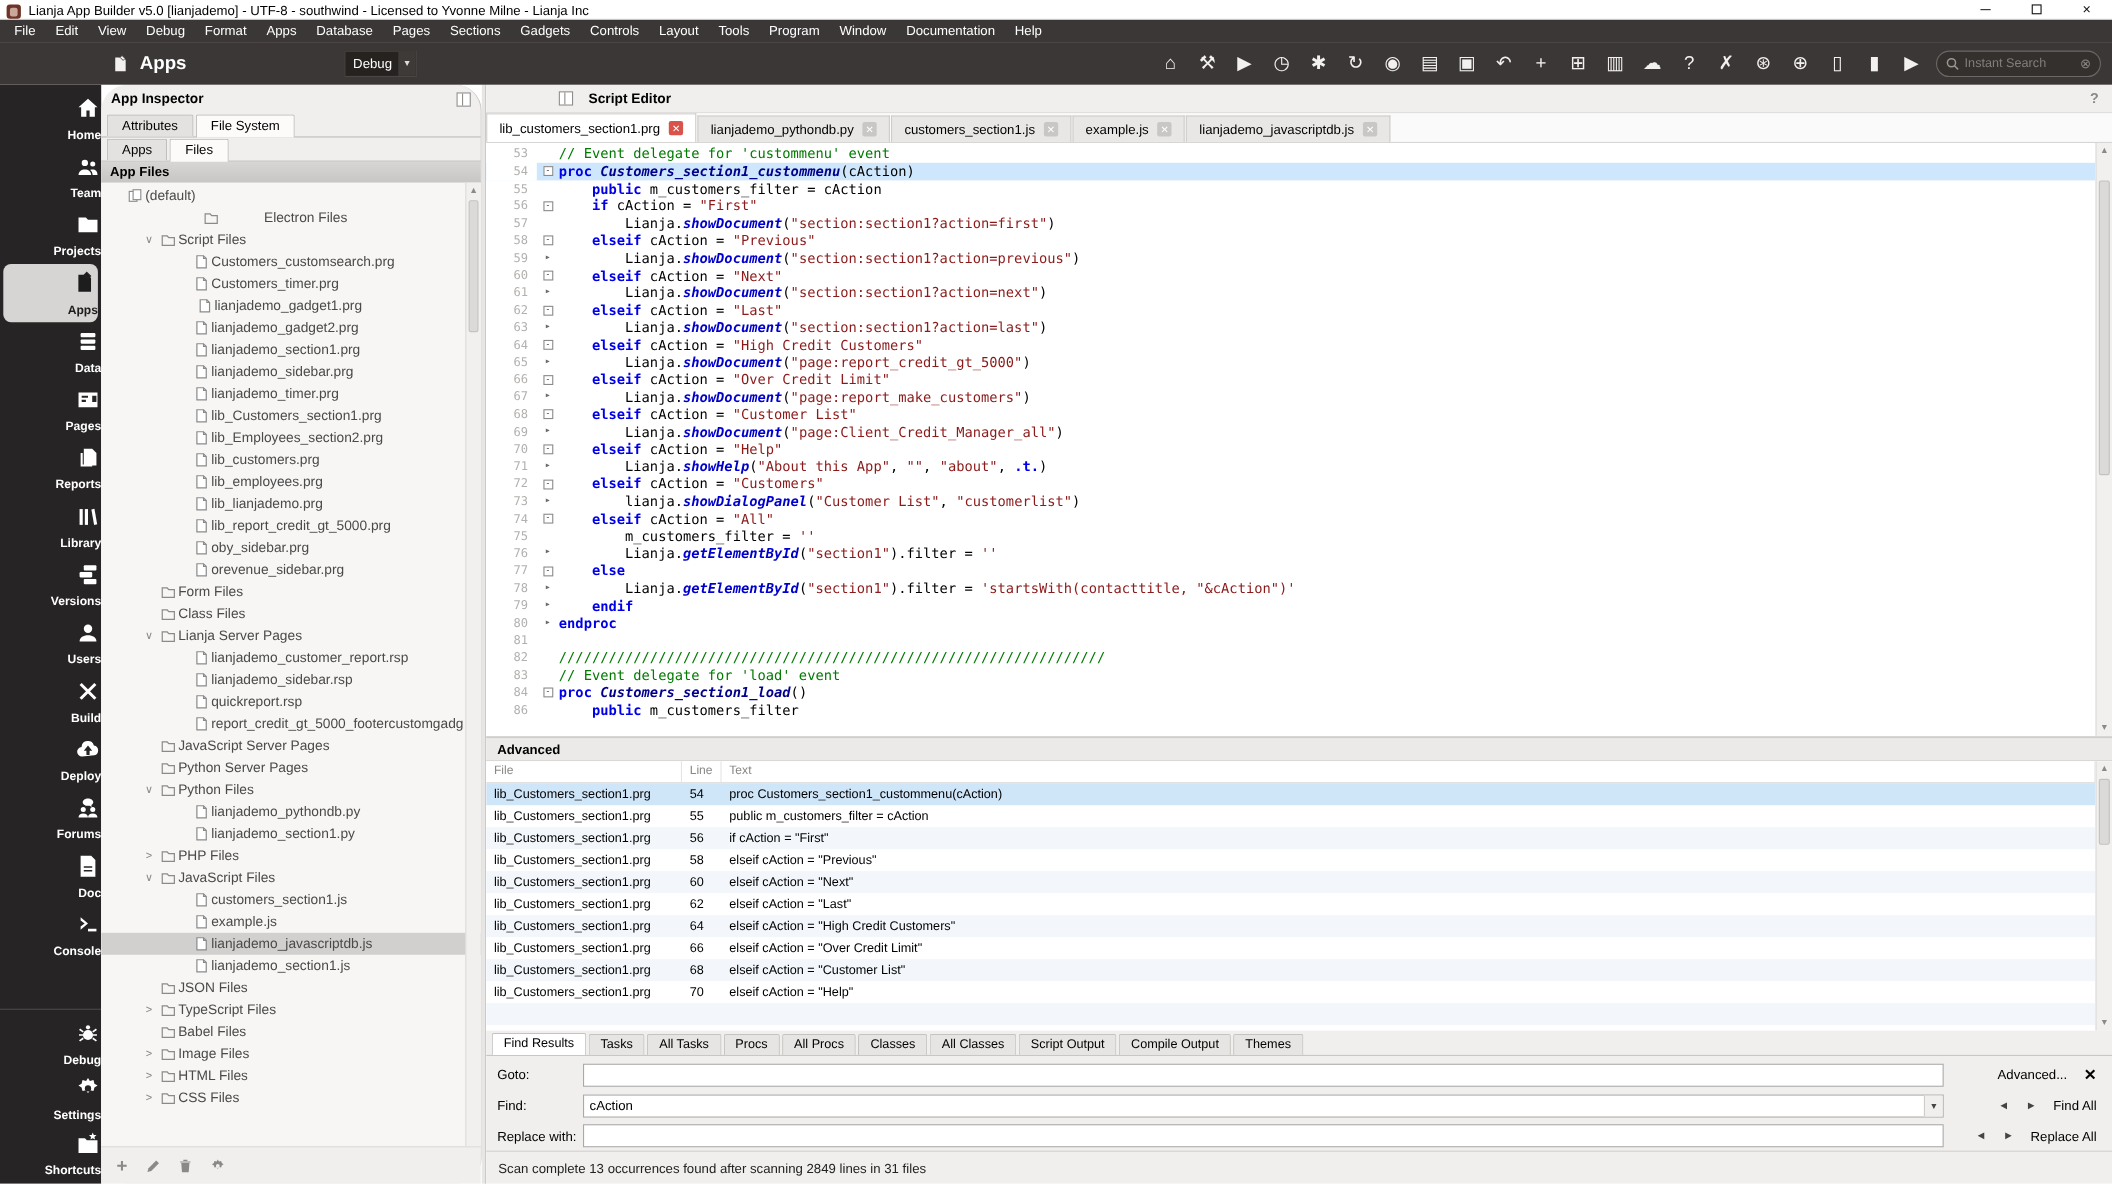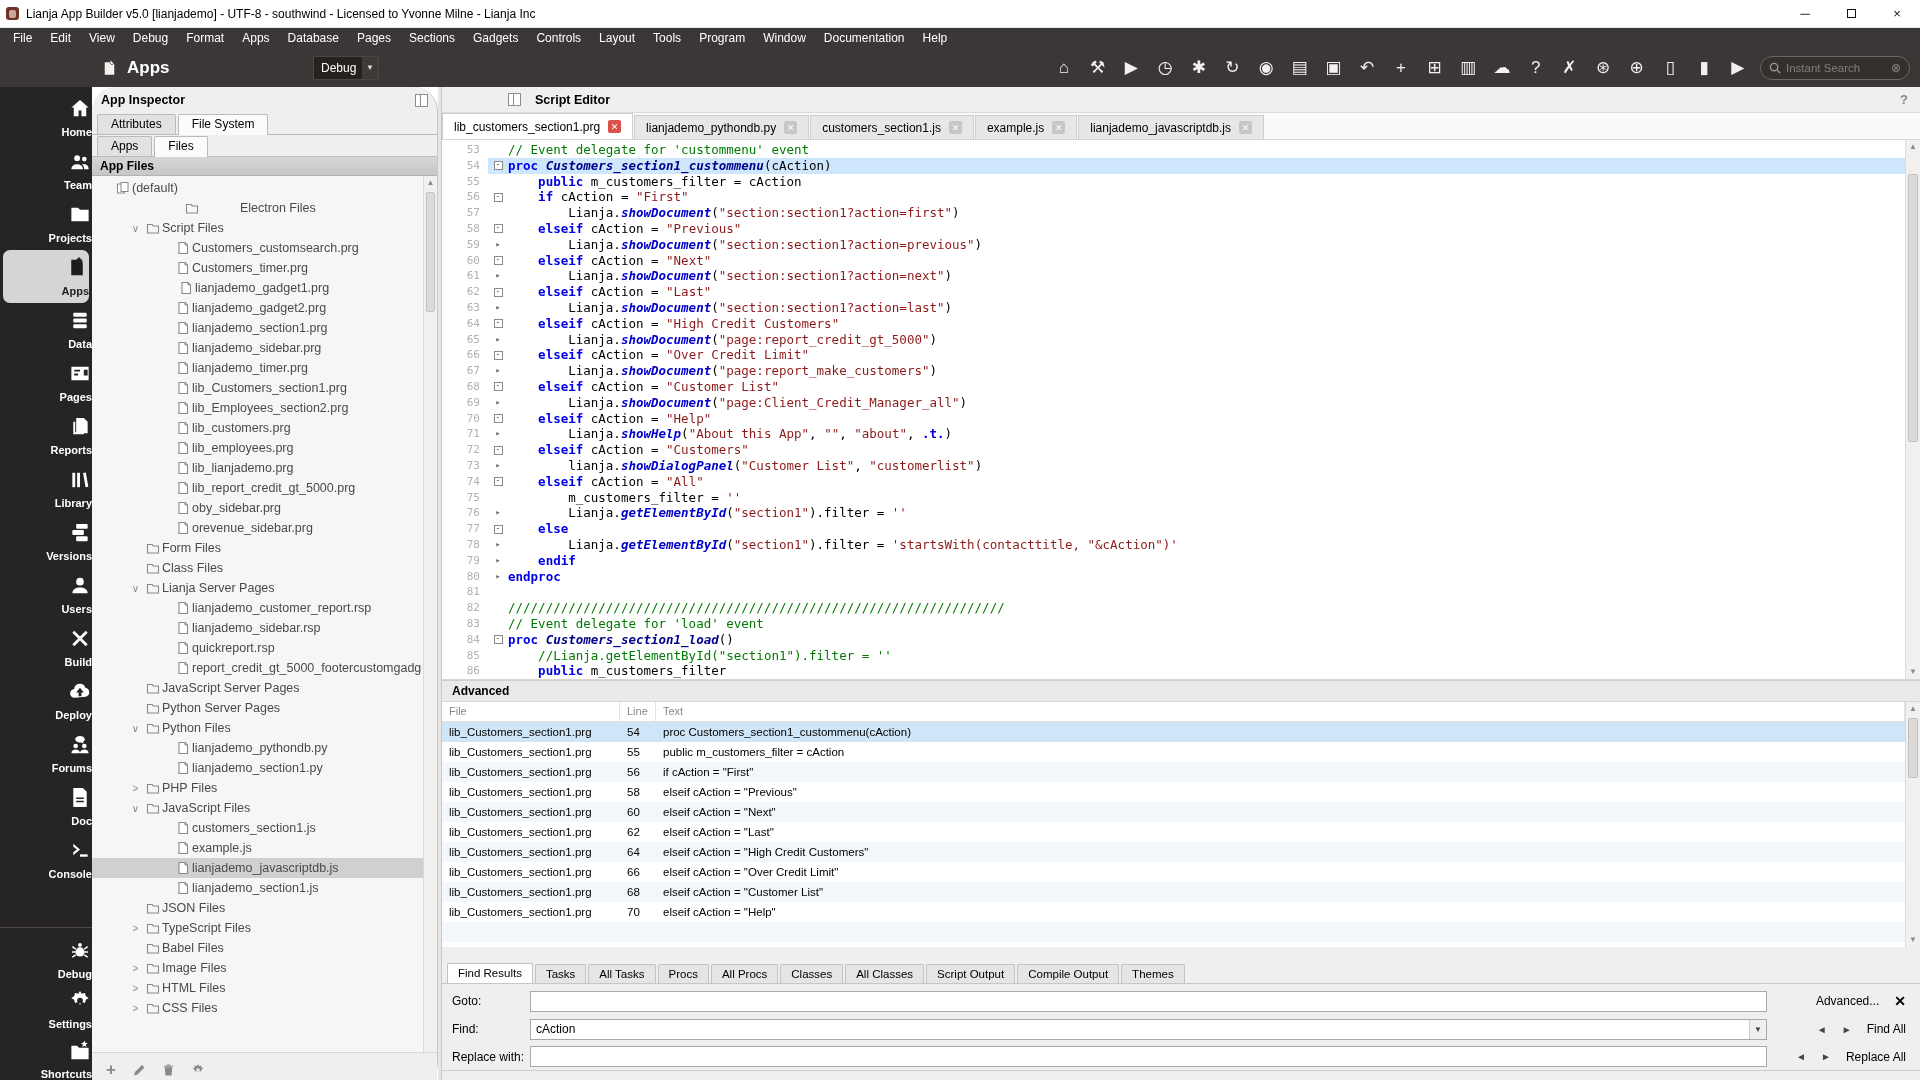--- a/index.html
+++ b/index.html
@@ -1,18 +1,18 @@
 <!DOCTYPE html>
 <html><head>
 <meta charset="utf-8">
 <style>
 *{margin:0;padding:0;box-sizing:border-box;}
 html,body{width:1920px;height:1080px;overflow:hidden;font-family:"Liberation Sans",sans-serif;background:#fff;}
 
-.titlebar{height:28px;display:flex;align-items:center;background:#fff;border-bottom:1px solid #e4e4e4;padding-left:6px;font-size:12px;color:#000;}
+.titlebar{height:18px;display:flex;align-items:flex-end;background:#fff;border-bottom:1px solid #e4e4e4;padding-left:6px;font-size:12px;color:#000;}
 .app-icon{width:13px;height:13px;background:#6e3226;border-radius:3px;margin-right:7px;position:relative;flex:none;}
 .app-icon::after{content:"";position:absolute;left:3px;right:3px;top:3px;bottom:2px;background:#caa79b;border-radius:2px;}
 .win-controls{margin-left:auto;display:flex;height:100%;}
 .wc{width:46px;display:flex;align-items:center;justify-content:center;font-size:13px;color:#111;}
 .maxbox{width:9px;height:9px;border:1px solid #111;display:inline-block;}
 
 .menubar{height:21px;background:#3b3736;display:flex;align-items:center;padding-left:4px;}
 .menu-item{color:#fff;font-size:12px;padding:0 9px;line-height:21px;white-space:nowrap;}
 
 .toolbar{height:38px;background:#3b3736;position:relative;}
@@ -100,21 +100,21 @@
 .thead{display:flex;height:20px;border-bottom:1px solid #e0dedc;color:#8a8886;align-items:stretch;font-size:11px;}
 .th{padding:3px 0 0 7px;border-right:1px solid #e6e4e2;}
 .trow{display:flex;height:20px;align-items:center;white-space:nowrap;}
 .trow:nth-child(odd){background:#f3f7fb;}
 .trow.sel{background:#cfe5f8;}
 .td{padding-left:7px;overflow:hidden;flex:none;}
 .col-file{width:178px;}
 .col-line{width:36px;}
 .col-text{flex:1;min-width:0;}
 
-.btabs{height:37px;background:#f0efed;display:flex;align-items:flex-end;padding-left:5px;border-bottom:1px solid #c9c7c5;flex:none;}
+.btabs{height:23px;background:#f0efed;display:flex;align-items:flex-end;padding-left:5px;border-bottom:1px solid #c9c7c5;flex:none;}
 .btab{font-size:11.5px;padding:3px 10px;border:1px solid #c5c3c1;border-bottom:none;background:#e7e5e3;margin-right:2px;border-radius:2px 2px 0 0;white-space:nowrap;}
 .btab.active{background:#fff;padding-bottom:4px;}
 
 .findform{height:86px;background:#f0efed;padding:6px 10px 2px;display:flex;flex-direction:column;gap:5px;flex:none;}
 .frow{display:flex;align-items:center;height:23px;}
 .flabel{width:78px;font-size:12px;color:#000;}
 .finput{width:1237px;height:21px;border:1px solid #aba9a7;background:#fff;font-size:12px;padding:0 22px 0 5px;font-family:inherit;outline:none;}
 .finput.plain{padding-right:5px;}
 .combo{position:relative;width:1237px;}
 .combo .finput{width:100%;}
@@ -865,21 +865,20 @@
           <div class="cl"><span class="ln">75</span><span class="fm"></span><span class="ct"><span class="p">        m_customers_filter = </span><span class="s">''</span></span></div>
           <div class="cl"><span class="ln">76</span><span class="fm"><span class="arrowm">▸</span></span><span class="ct"><span class="p">        Lianja.</span><span class="m">getElementById</span><span class="p">(</span><span class="s">"section1"</span><span class="p">).filter = </span><span class="s">''</span></span></div>
           <div class="cl"><span class="ln">77</span><span class="fm"><span class="foldbox">-</span></span><span class="ct"><span class="p">    </span><span class="k">else</span></span></div>
           <div class="cl"><span class="ln">78</span><span class="fm"><span class="arrowm">▸</span></span><span class="ct"><span class="p">        Lianja.</span><span class="m">getElementById</span><span class="p">(</span><span class="s">"section1"</span><span class="p">).filter = </span><span class="s">'startsWith(contacttitle, "&amp;cAction")'</span></span></div>
           <div class="cl"><span class="ln">79</span><span class="fm"><span class="arrowm">▸</span></span><span class="ct"><span class="p">    </span><span class="k">endif</span></span></div>
           <div class="cl"><span class="ln">80</span><span class="fm"><span class="arrowm">▸</span></span><span class="ct"><span class="k">endproc</span></span></div>
           <div class="cl"><span class="ln">81</span><span class="fm"></span><span class="ct"></span></div>
           <div class="cl"><span class="ln">82</span><span class="fm"></span><span class="ct"><span class="c">//////////////////////////////////////////////////////////////////</span></span></div>
           <div class="cl"><span class="ln">83</span><span class="fm"></span><span class="ct"><span class="c">// Event delegate for 'load' event</span></span></div>
           <div class="cl"><span class="ln">84</span><span class="fm"><span class="foldbox">-</span></span><span class="ct"><span class="k">proc </span><span class="f">Customers_section1_load</span><span class="p">()</span></span></div>
-          <div class="cl"><span class="ln">85</span><span class="fm"></span><span class="ct"><span class="p">    </span><span class="c">//Lianja.getElementById("section1").filter = ''</span></span></div>
           <div class="cl"><span class="ln">86</span><span class="fm"></span><span class="ct"><span class="p">    </span><span class="k">public</span><span class="p"> m_customers_filter</span></span></div>
         </div>
       <div class="vscroll">
         <div class="vs-arrow">▲</div>
         <div class="vs-track">
             <div class="vs-thumb" style="top:20px;height:268px;"></div>
           </div>
         <div class="vs-arrow">▼</div>
       </div>
     </div>

